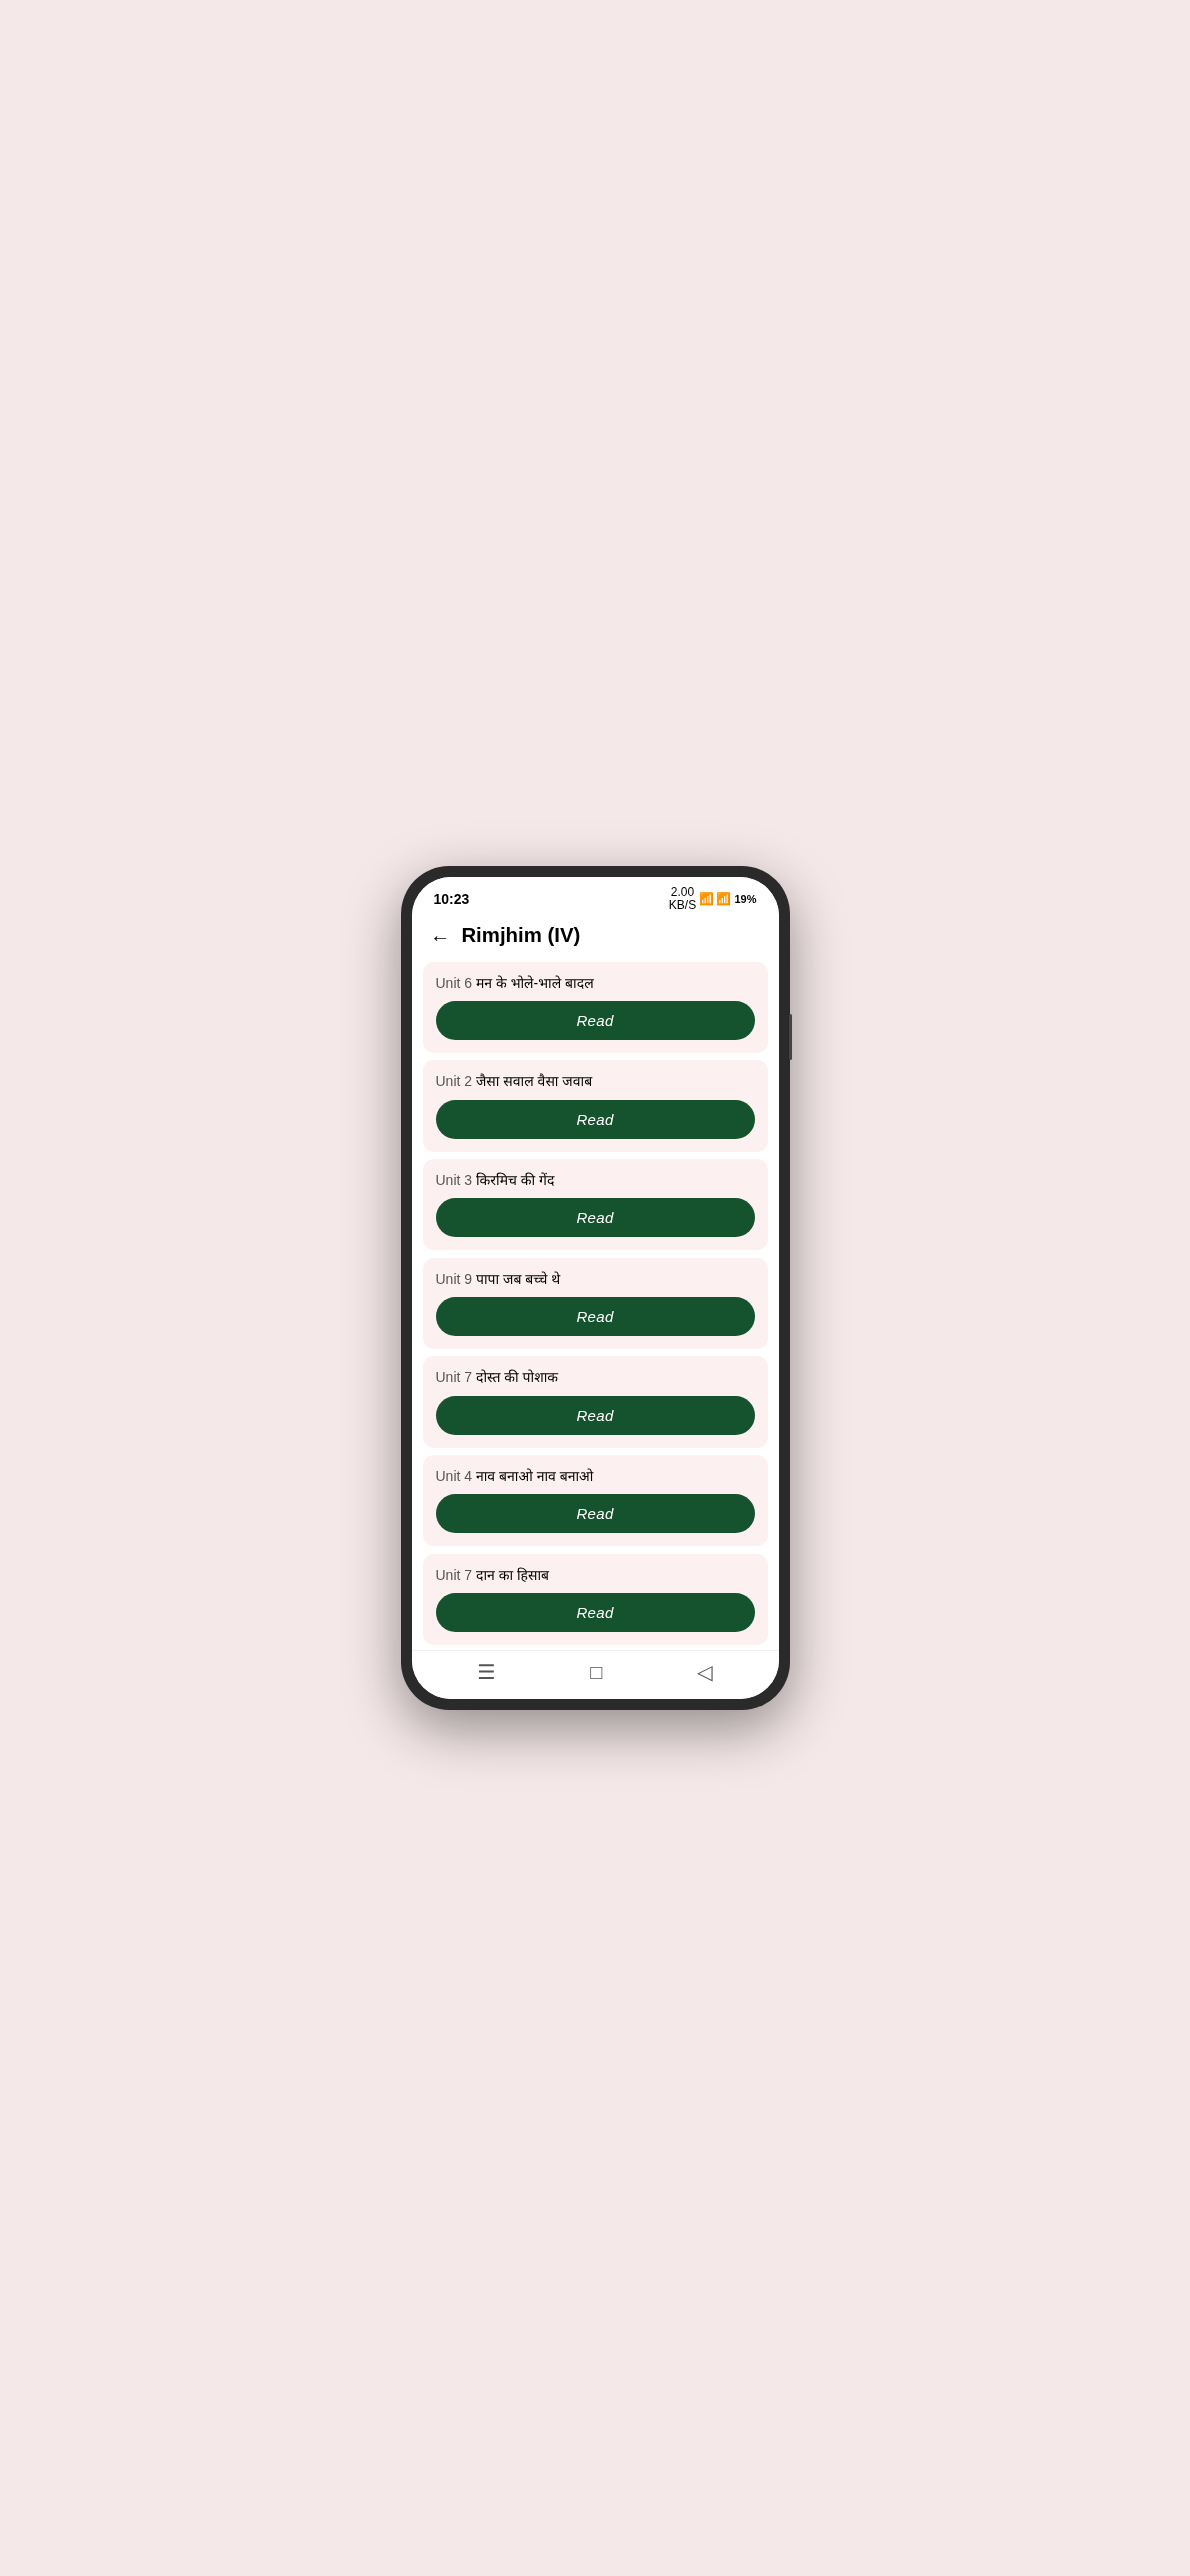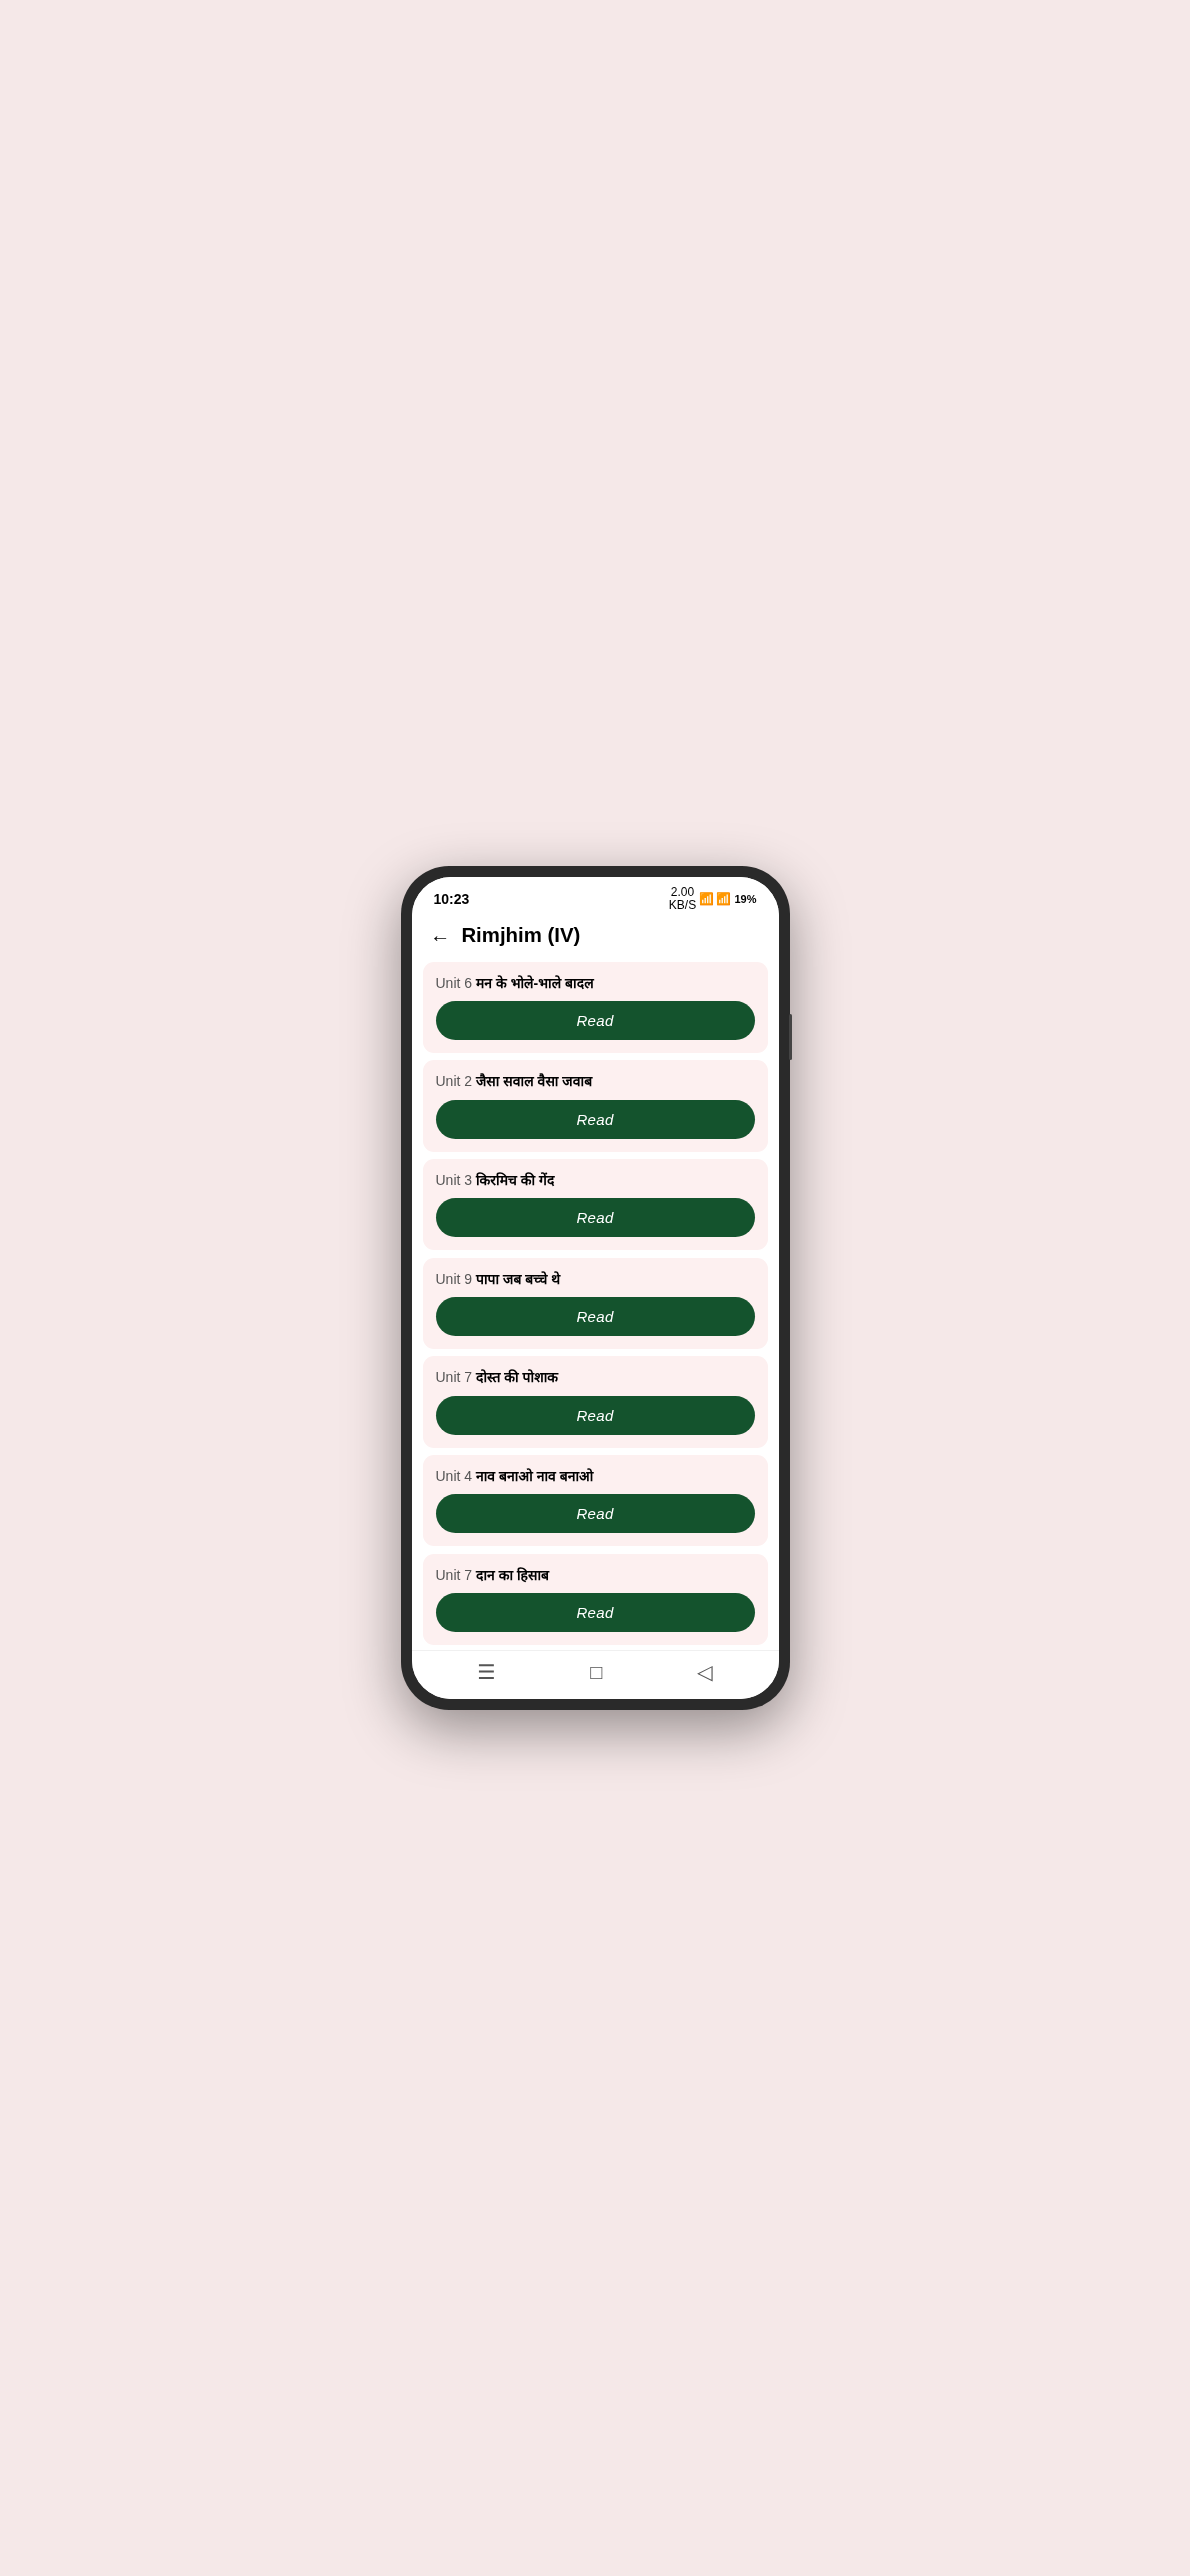--- a/index.html
+++ b/index.html
@@ -113,21 +113,21 @@
       margin-bottom: 9.3px;
       font-weight: 400;
     }
 
     .unit-num {
       font-weight: 400;
       color: #555;
     }
 
     .unit-title {
-      font-weight: 700;
+      font-weight: 400;
       color: #000;
     }
 
     .read-btn {
       width: 100%;
       background: #14532d;
       color: #fff;
       border: none;
       border-radius: 23px;
       padding: 11px;

